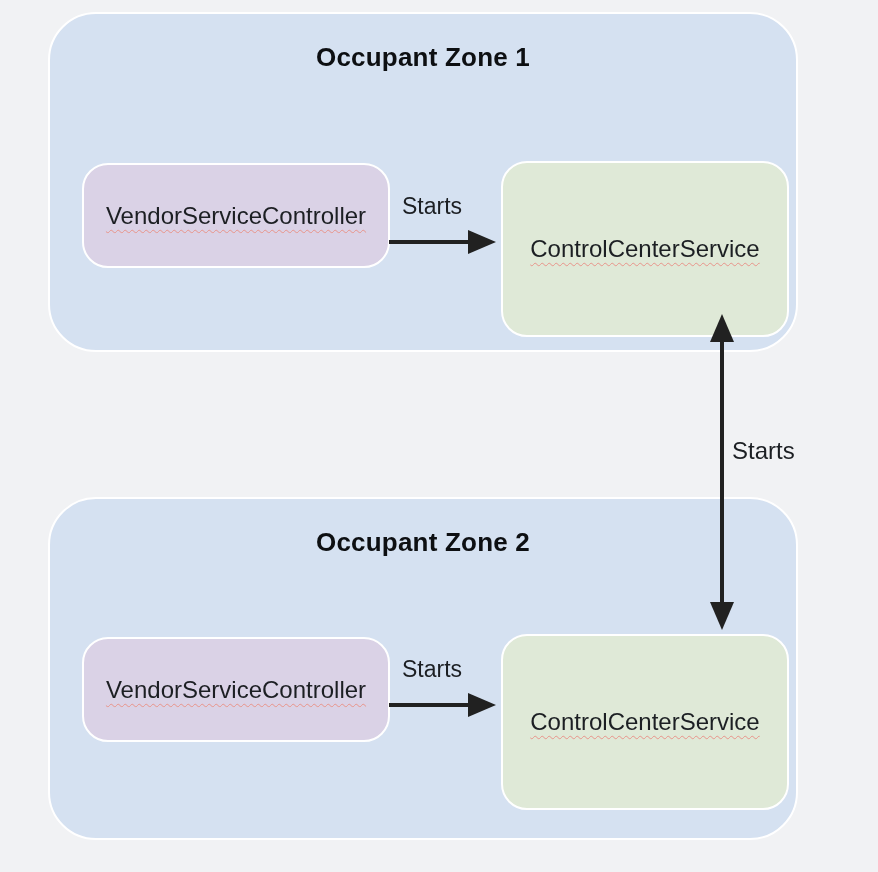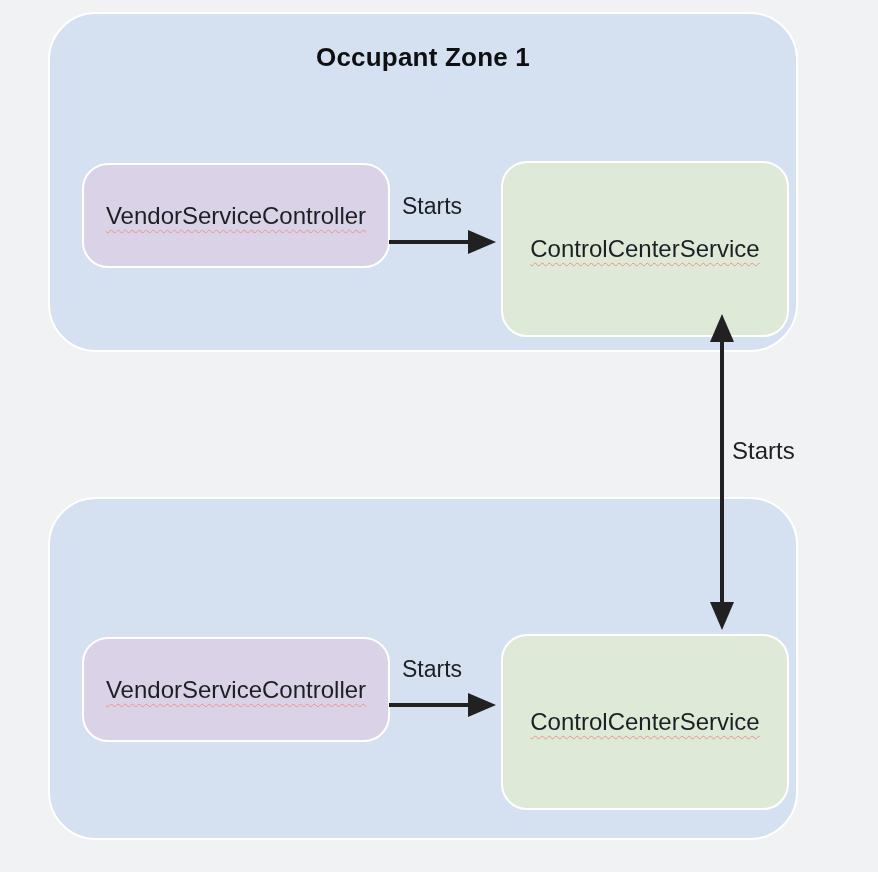--- a/index.html
+++ b/index.html
@@ -108,20 +108,21 @@
     <div class="zone-title">Occupant Zone 1</div>
     <div class="node node-controller">
       <span class="squiggle">VendorServiceController</span>
     </div>
     <div class="node node-service">
       <span class="squiggle">ControlCenterService</span>
     </div>
   </div>
 
   <div class="zone zone2">
+    <div class="zone-title">Occupant Zone 2</div>
     <div class="node node-controller">
       <span class="squiggle">VendorServiceController</span>
     </div>
     <div class="node node-service">
       <span class="squiggle">ControlCenterService</span>
     </div>
   </div>
 
   <svg class="arrow-overlay" width="878" height="872" viewBox="0 0 878 872">
 

